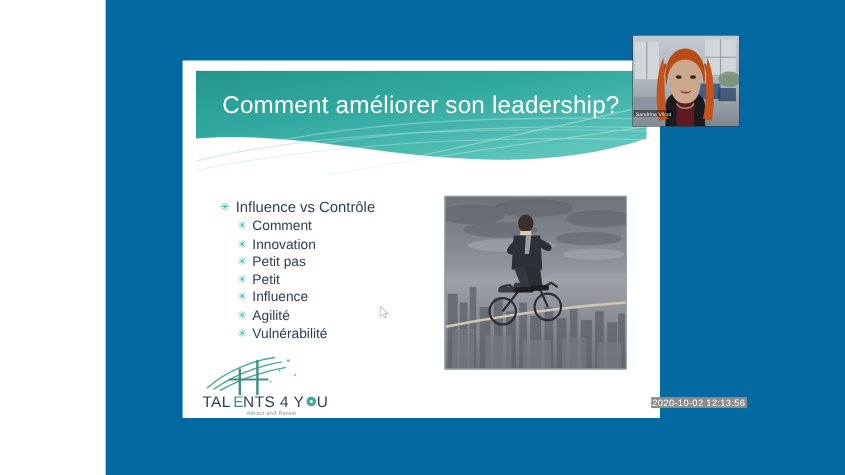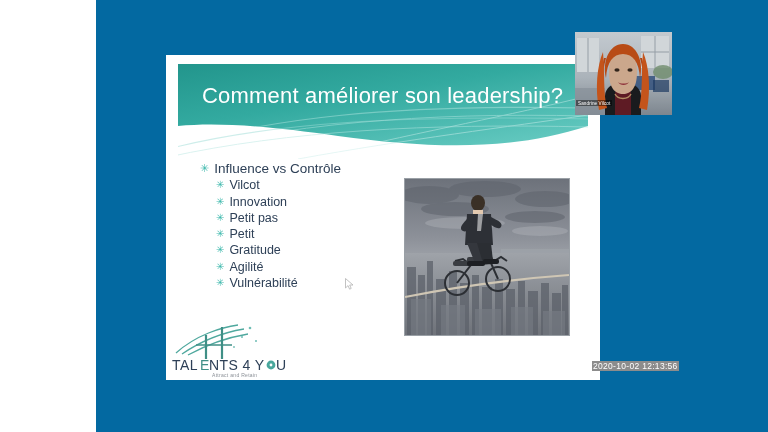--- a/index.html
+++ b/index.html
@@ -83,39 +83,39 @@
     position: relative;
     top: -1px;
   }
   .bullet-row.lvl1 .bullet-mark { font-size: 11px; }
   .bullet-row.lvl2 .bullet-mark { font-size: 10px; }
   .bullet-text {
     color: #2e4057;
     font-size: 13.5px;
     font-family: "Liberation Sans", sans-serif;
   }
-  .bullet-row.lvl1 .bullet-text { font-size: 13.5px; }
+  .bullet-row.lvl1 .bullet-text { font-size: 13.5px; margin-top: 20px; }
   .bullet-row.lvl2 .bullet-text { font-size: 12.5px; }
   
   .photo-frame {
     position: absolute;
     left: 238px;  
     top: 123px;   
     width: 166px;
     height: 158px;
     border: 1px solid #9aa0a6;
     box-sizing: border-box;
     overflow: hidden;
     background: #8a8f96;
   }
   .photo-frame svg { display: block; }
   
   .logo {
     position: absolute;
-    left: 0;   
+    left: 12px;   
     top: 268px;  
     width: 150px;
     height: 56px;
   }
   .logo svg { display: block; }
   
   #webcam {
     position: absolute;
     left: 479px;  
     top: 32px;
@@ -203,37 +203,37 @@
         </g>
       </svg>
 
       <div class="bullets">
         <div class="bullet-row lvl1">
           <span class="bullet-mark">✳</span>
           <span class="bullet-text">Influence vs Contrôle</span>
         </div>
         <div class="bullet-row lvl2">
           <span class="bullet-mark">✳</span>
-          <span class="bullet-text">Vilcot</span>
+          <span class="bullet-text">Comment</span>
         </div>
         <div class="bullet-row lvl2">
           <span class="bullet-mark">✳</span>
           <span class="bullet-text">Innovation</span>
         </div>
         <div class="bullet-row lvl2">
           <span class="bullet-mark">✳</span>
           <span class="bullet-text">Petit pas</span>
         </div>
         <div class="bullet-row lvl2">
           <span class="bullet-mark">✳</span>
           <span class="bullet-text">Petit</span>
         </div>
         <div class="bullet-row lvl2">
           <span class="bullet-mark">✳</span>
-          <span class="bullet-text">Gratitude</span>
+          <span class="bullet-text">Influence</span>
         </div>
         <div class="bullet-row lvl2">
           <span class="bullet-mark">✳</span>
           <span class="bullet-text">Agilité</span>
         </div>
         <div class="bullet-row lvl2">
           <span class="bullet-mark">✳</span>
           <span class="bullet-text">Vulnérabilité</span>
         </div>
       </div>

